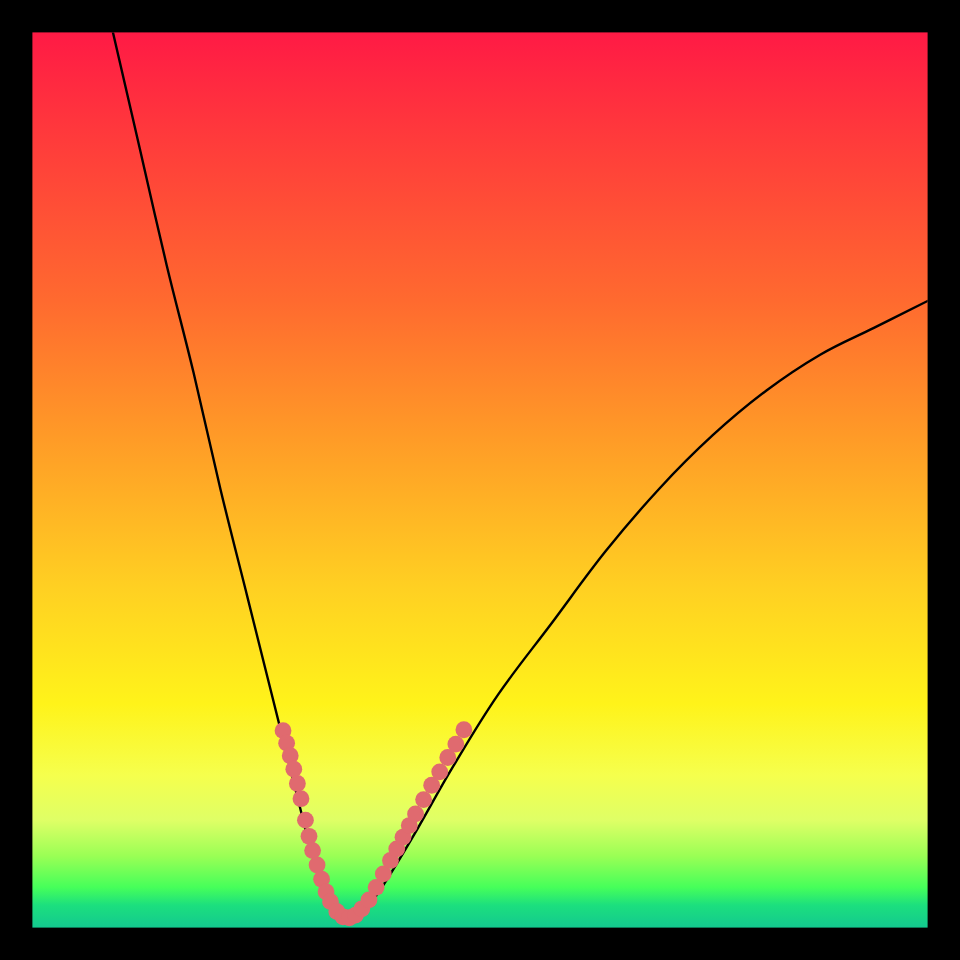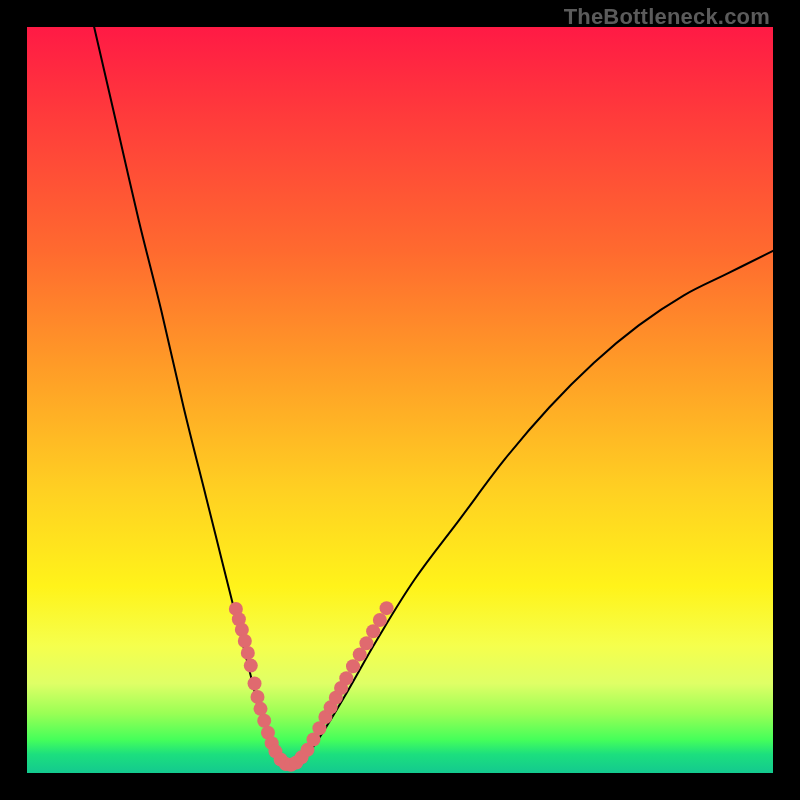--- a/index.html
+++ b/index.html
@@ -55,21 +55,20 @@
     left: 0;
     top: 0;
     width: 746px;
     height: 746px;
   }
 </style>
 </head>
 <body>
 
 <div class="outer">
-  <div class="attribution">TheBottleneck.com</div>
 
   <div class="plot-area">
     <svg class="curve" viewBox="0 0 746 746" preserveAspectRatio="none">
       <path id="curve-path" fill="none" stroke="#000000" stroke-width="2" stroke-linecap="round" d="M 67.14 0.00 C 71.17 17.46, 81.46 62.07, 89.52 96.98 C 97.58 131.89, 103.84 160.39, 111.90 193.96 C 119.96 227.53, 126.22 249.91, 134.28 283.48 C 142.34 317.05, 148.60 346.89, 156.66 380.46 C 164.72 414.03, 172.33 443.12, 179.04 469.98 C 185.75 496.84, 188.59 508.18, 193.96 529.66 C 199.33 551.14, 203.51 567.86, 208.88 589.34 C 214.25 610.82, 219.77 632.91, 223.80 649.02 C 227.83 665.13, 228.57 669.46, 231.26 678.86 C 233.95 688.26, 236.03 693.18, 238.72 701.24 C 241.41 709.30, 243.49 718.25, 246.18 723.62 C 248.87 728.99, 250.95 728.39, 253.64 731.08 C 256.33 733.77, 258.41 737.20, 261.10 738.54 C 263.79 739.88, 265.87 739.88, 268.56 738.54 C 271.25 737.20, 273.33 733.77, 276.02 731.08 C 278.71 728.39, 279.45 728.99, 283.48 723.62 C 287.51 718.25, 291.69 711.98, 298.40 701.24 C 305.11 690.50, 311.38 680.05, 320.78 663.94 C 330.18 647.83, 338.53 631.86, 350.62 611.72 C 362.71 591.58, 373.15 573.52, 387.92 552.04 C 402.69 530.56, 416.57 513.84, 432.68 492.36 C 448.79 470.88, 461.33 452.82, 477.44 432.68 C 493.55 412.54, 506.09 397.92, 522.20 380.46 C 538.31 363.00, 550.85 350.47, 566.96 335.70 C 583.07 320.93, 595.61 310.49, 611.72 298.40 C 627.83 286.31, 640.37 277.96, 656.48 268.56 C 672.59 259.16, 685.13 254.24, 701.24 246.18 C 717.35 238.12, 737.94 227.83, 746.00 223.80"></path>
       <g id="markers-group">
           <circle cx="208.88" cy="581.88" r="7" fill="#e06a6f"></circle>
           <circle cx="211.86" cy="592.32" r="7" fill="#e06a6f"></circle>
           <circle cx="214.85" cy="602.77" r="7" fill="#e06a6f"></circle>
           <circle cx="217.83" cy="613.96" r="7" fill="#e06a6f"></circle>
           <circle cx="220.82" cy="625.89" r="7" fill="#e06a6f"></circle>

